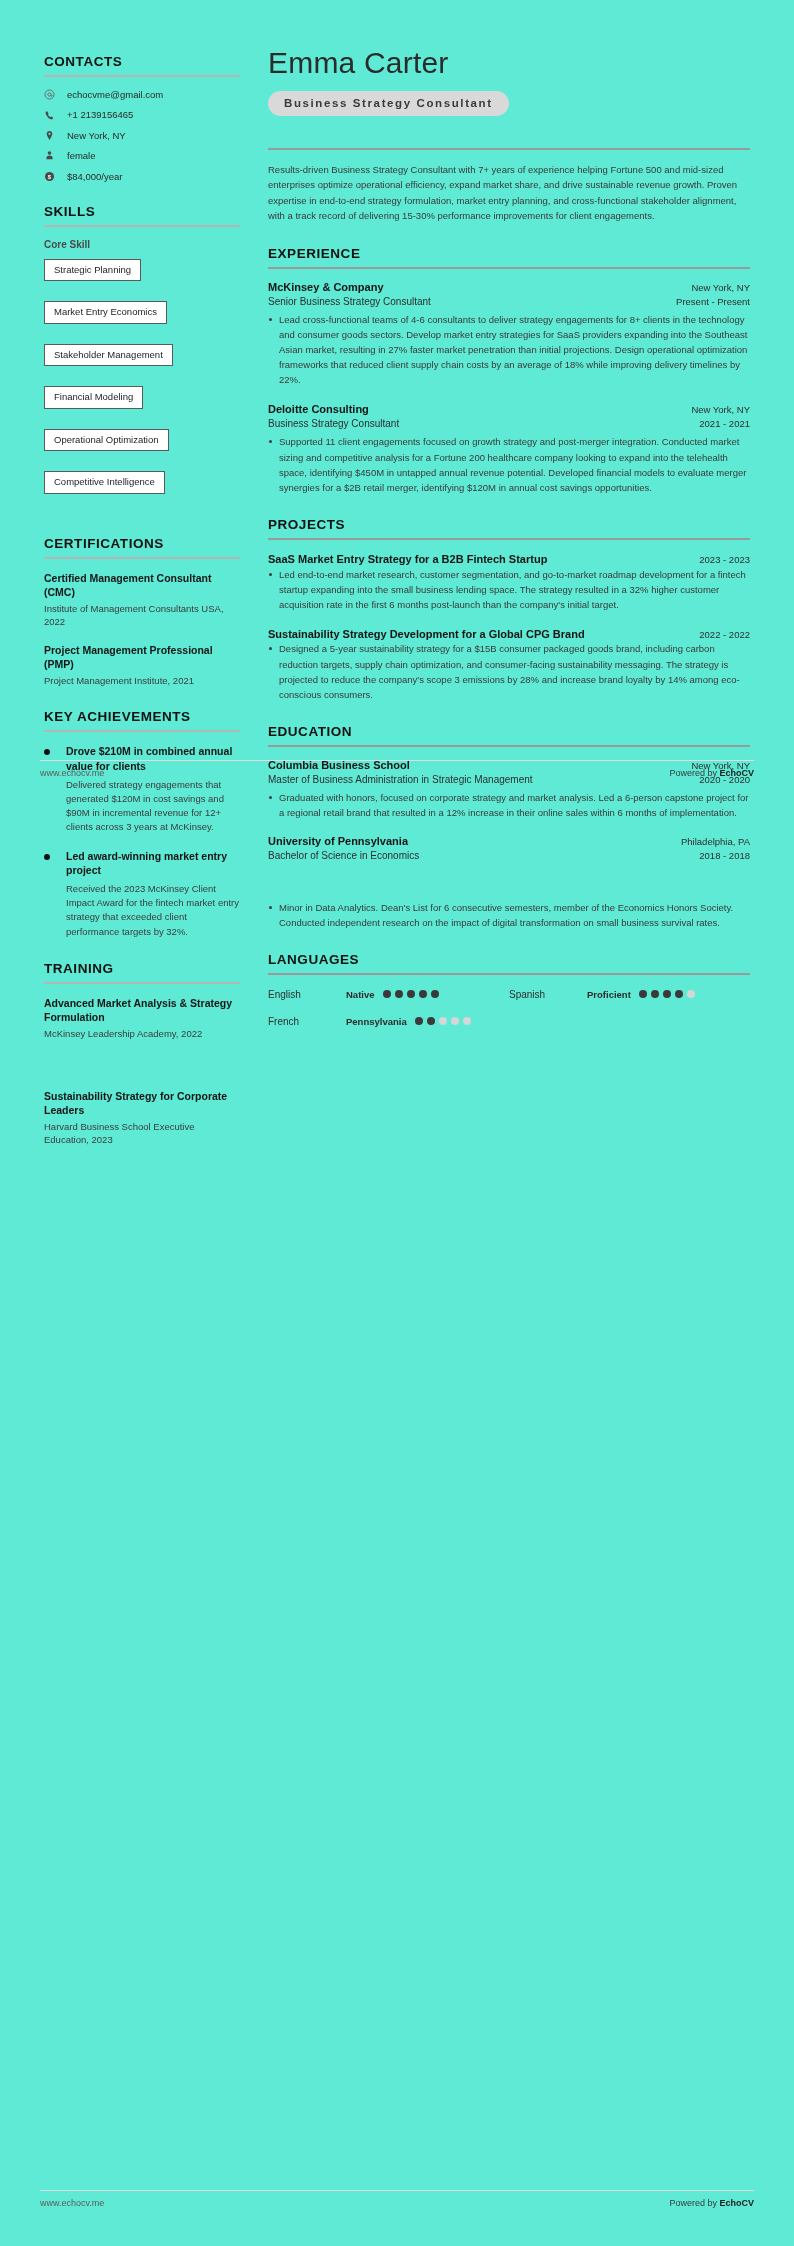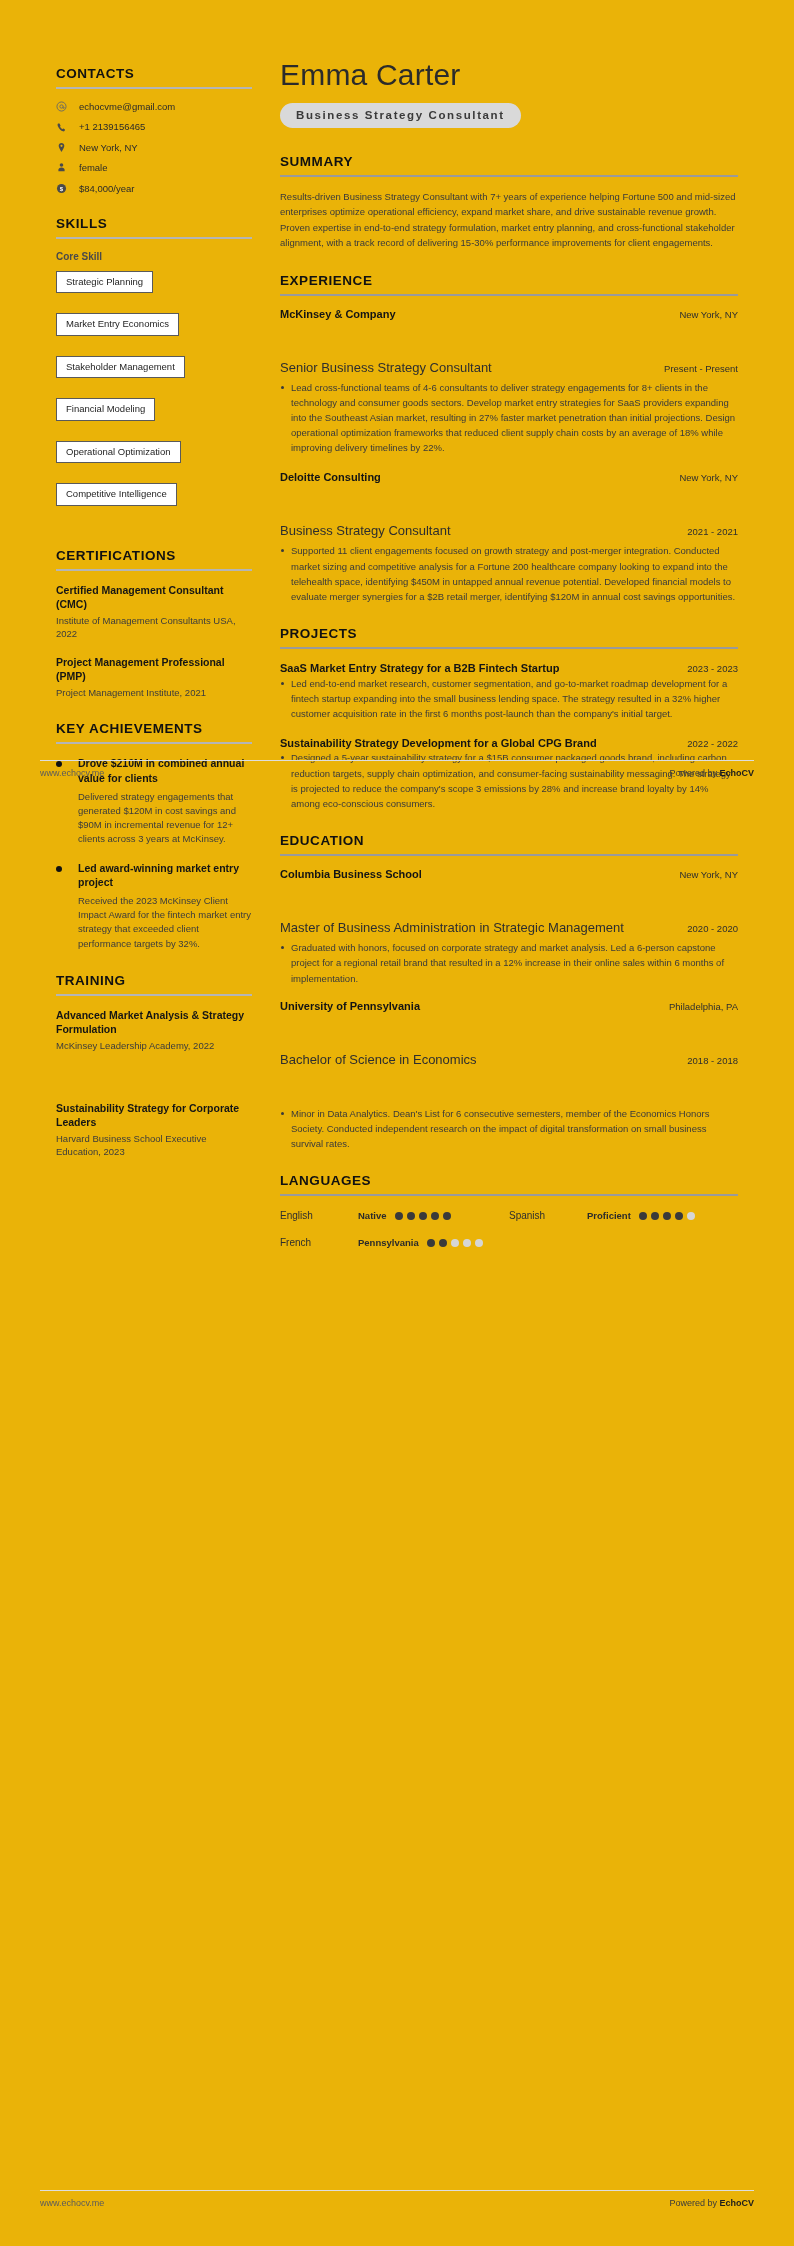--- a/index.html
+++ b/index.html
@@ -7,22 +7,22 @@
     width: 794px;
     background: #ffffff;
     font-family: "Liberation Sans", sans-serif;
     color: #1e1e1e;
     -webkit-font-smoothing: antialiased;
   }
   .page {
     position: relative;
     width: 794px;
     min-height: 2246px;
-    background: #eab308;
-    padding: 16px;
+    background: #5eead4;
+    padding: 4px;
   }
   .sheet {
     display: flex;
     align-items: flex-start;
     padding: 42px 40px 0 40px;
     gap: 22px;
   }
   
   .col-left {
     width: 196px;
@@ -177,23 +177,22 @@
   }
   .job-sub {
     display: flex;
     justify-content: space-between;
     align-items: baseline;
     gap: 10px;
     margin-top: 3px;
     margin-bottom: 5px;
   }
   .job-title {
-    font-size: 13px;
+    font-size: 10px;
     color: #2e2e2e;
-    margin-top: 37px;
   }
   .job-dates {
     font-size: 9.5px;
     color: #2e2e2e;
     white-space: nowrap;
   }
   ul.bullets {
     list-style: none;
     padding-left: 0;
     margin: 0;
@@ -420,21 +419,20 @@
 
     </div>
 
     <div class="col-right">
 
       <div class="name">Emma Carter</div>
       <div class="role-pill">Business Strategy Consultant</div>
 
       
       <div class="sec-block">
-        <div class="sec-title">SUMMARY</div>
         <div class="sec-rule dark"></div>
         <div class="body-text">Results-driven Business Strategy Consultant with 7+ years of experience helping Fortune 500 and mid-sized enterprises optimize operational efficiency, expand market share, and drive sustainable revenue growth. Proven expertise in end-to-end strategy formulation, market entry planning, and cross-functional stakeholder alignment, with a track record of delivering 15-30% performance improvements for client engagements.</div>
       </div>
 
       
       <div class="sec-block">
         <div class="sec-title">EXPERIENCE</div>
         <div class="sec-rule dark"></div>
 
         <div class="job">

